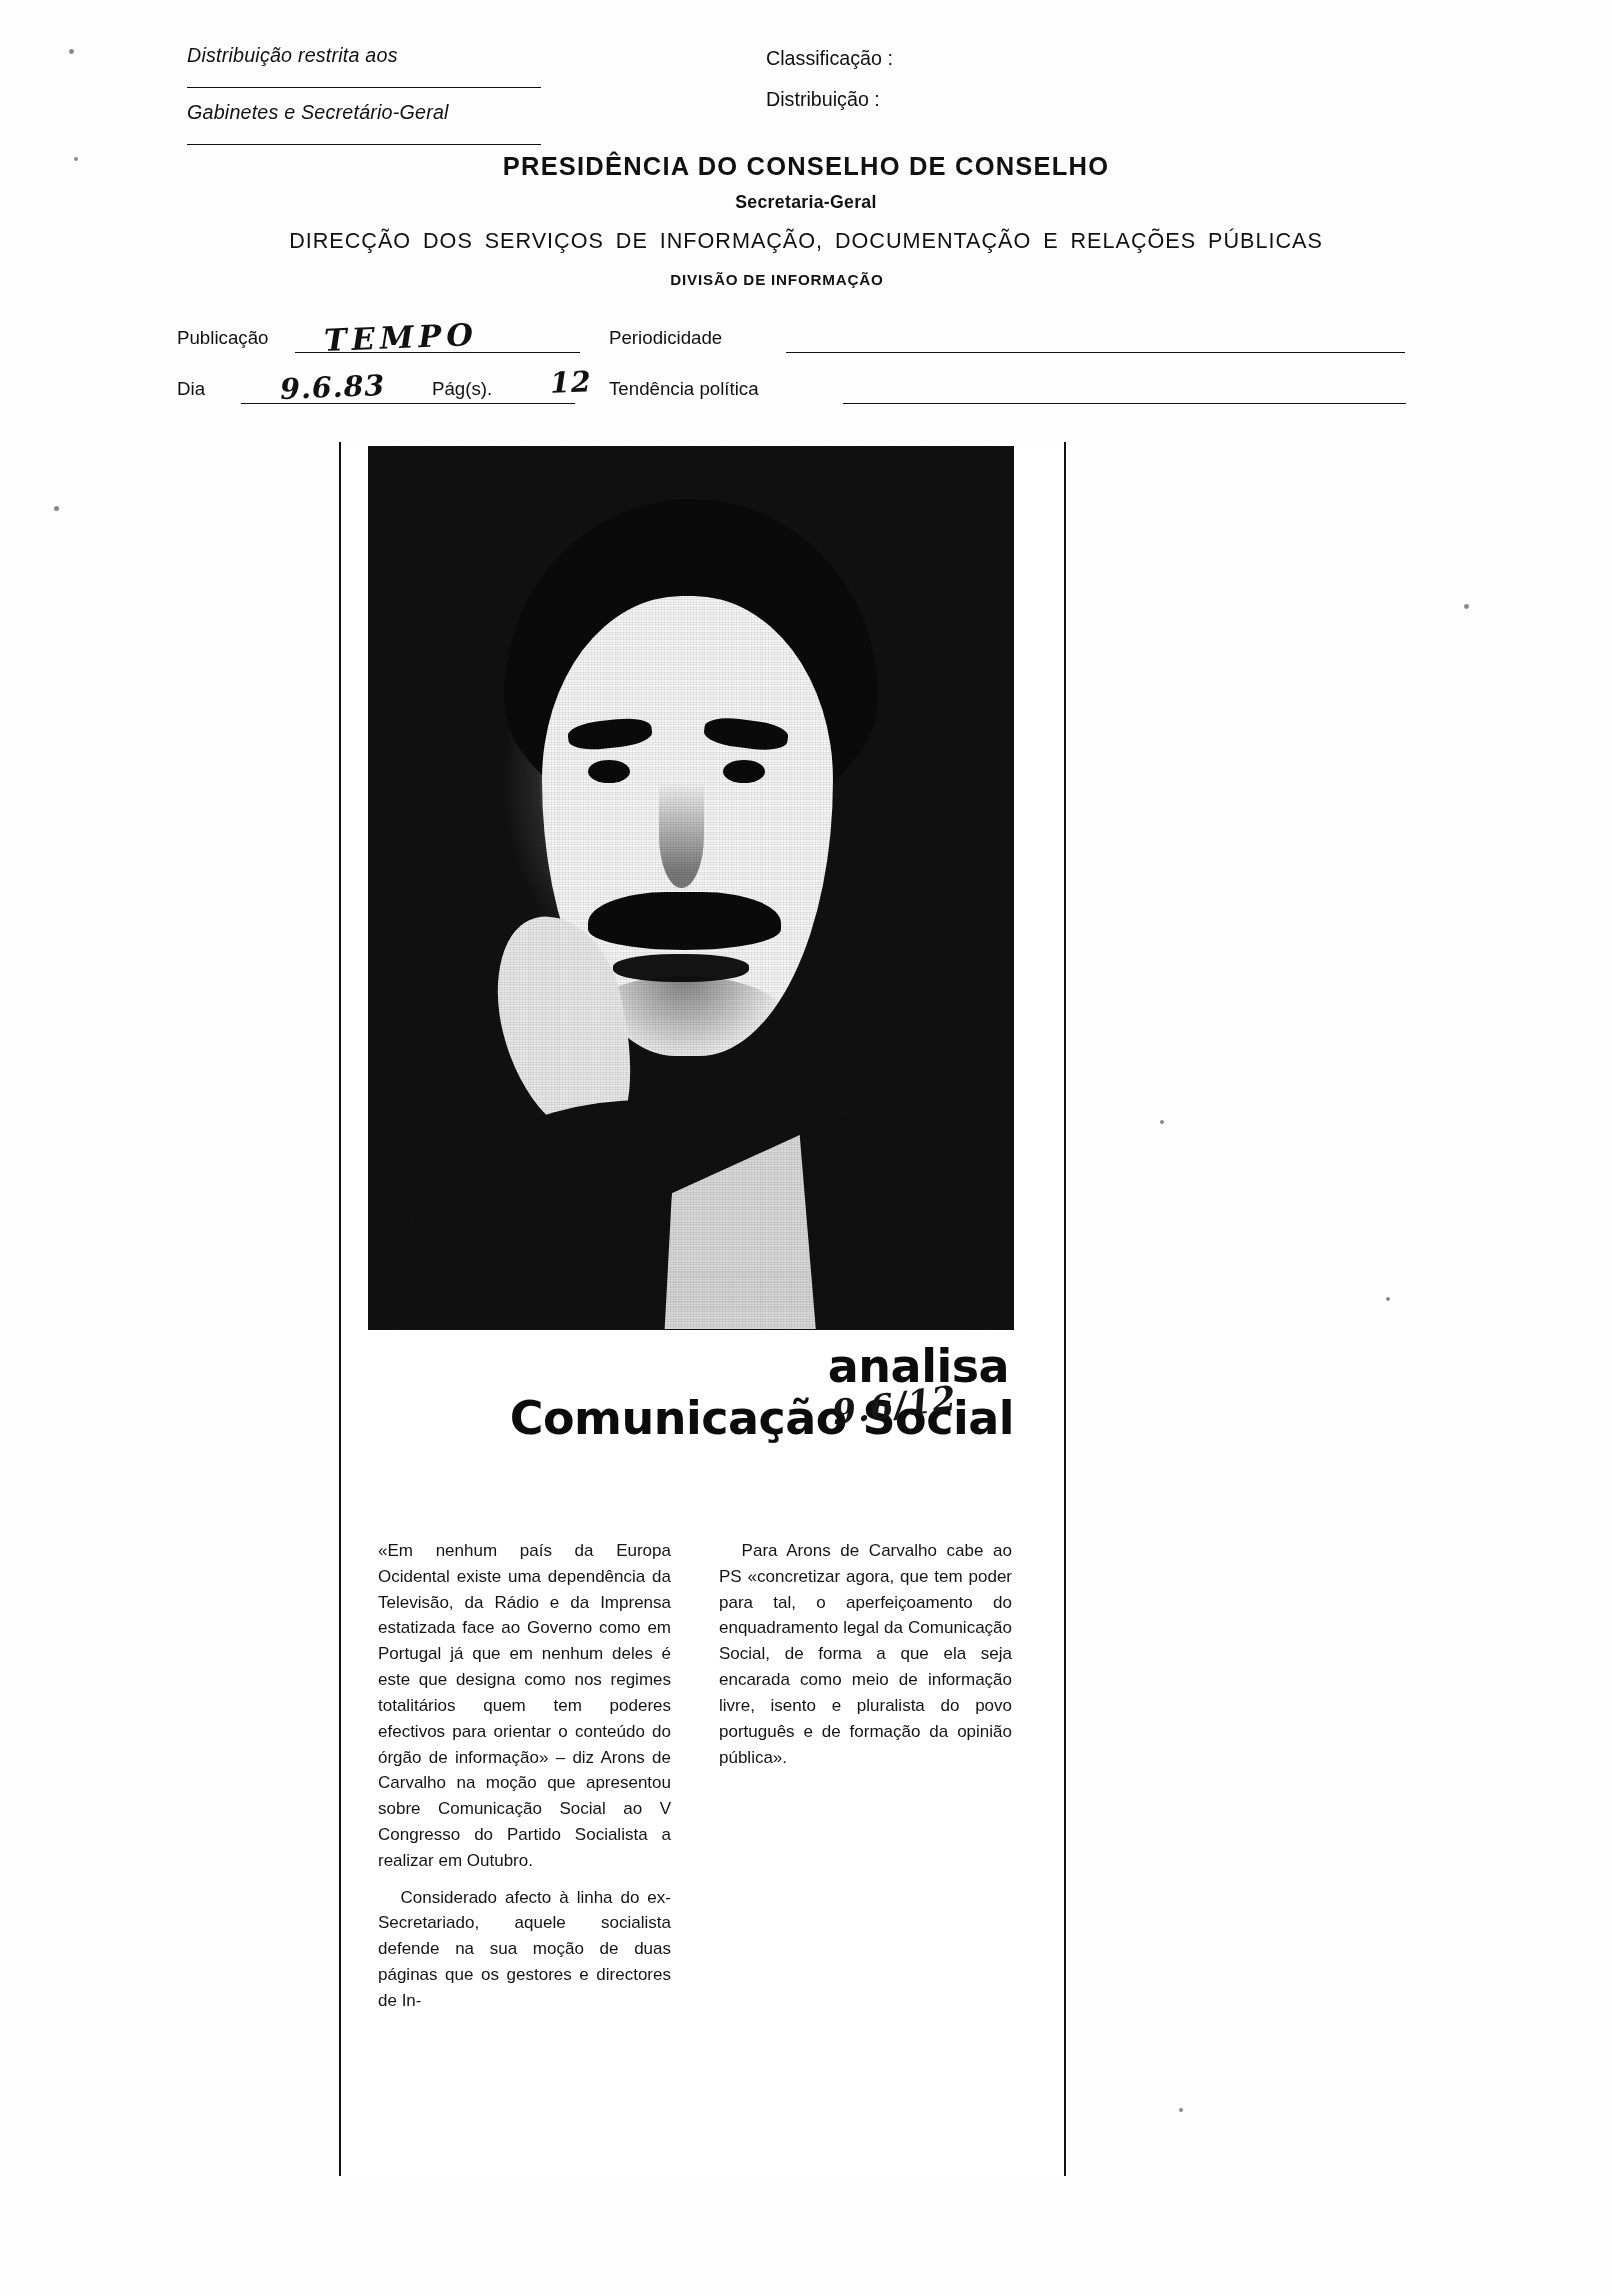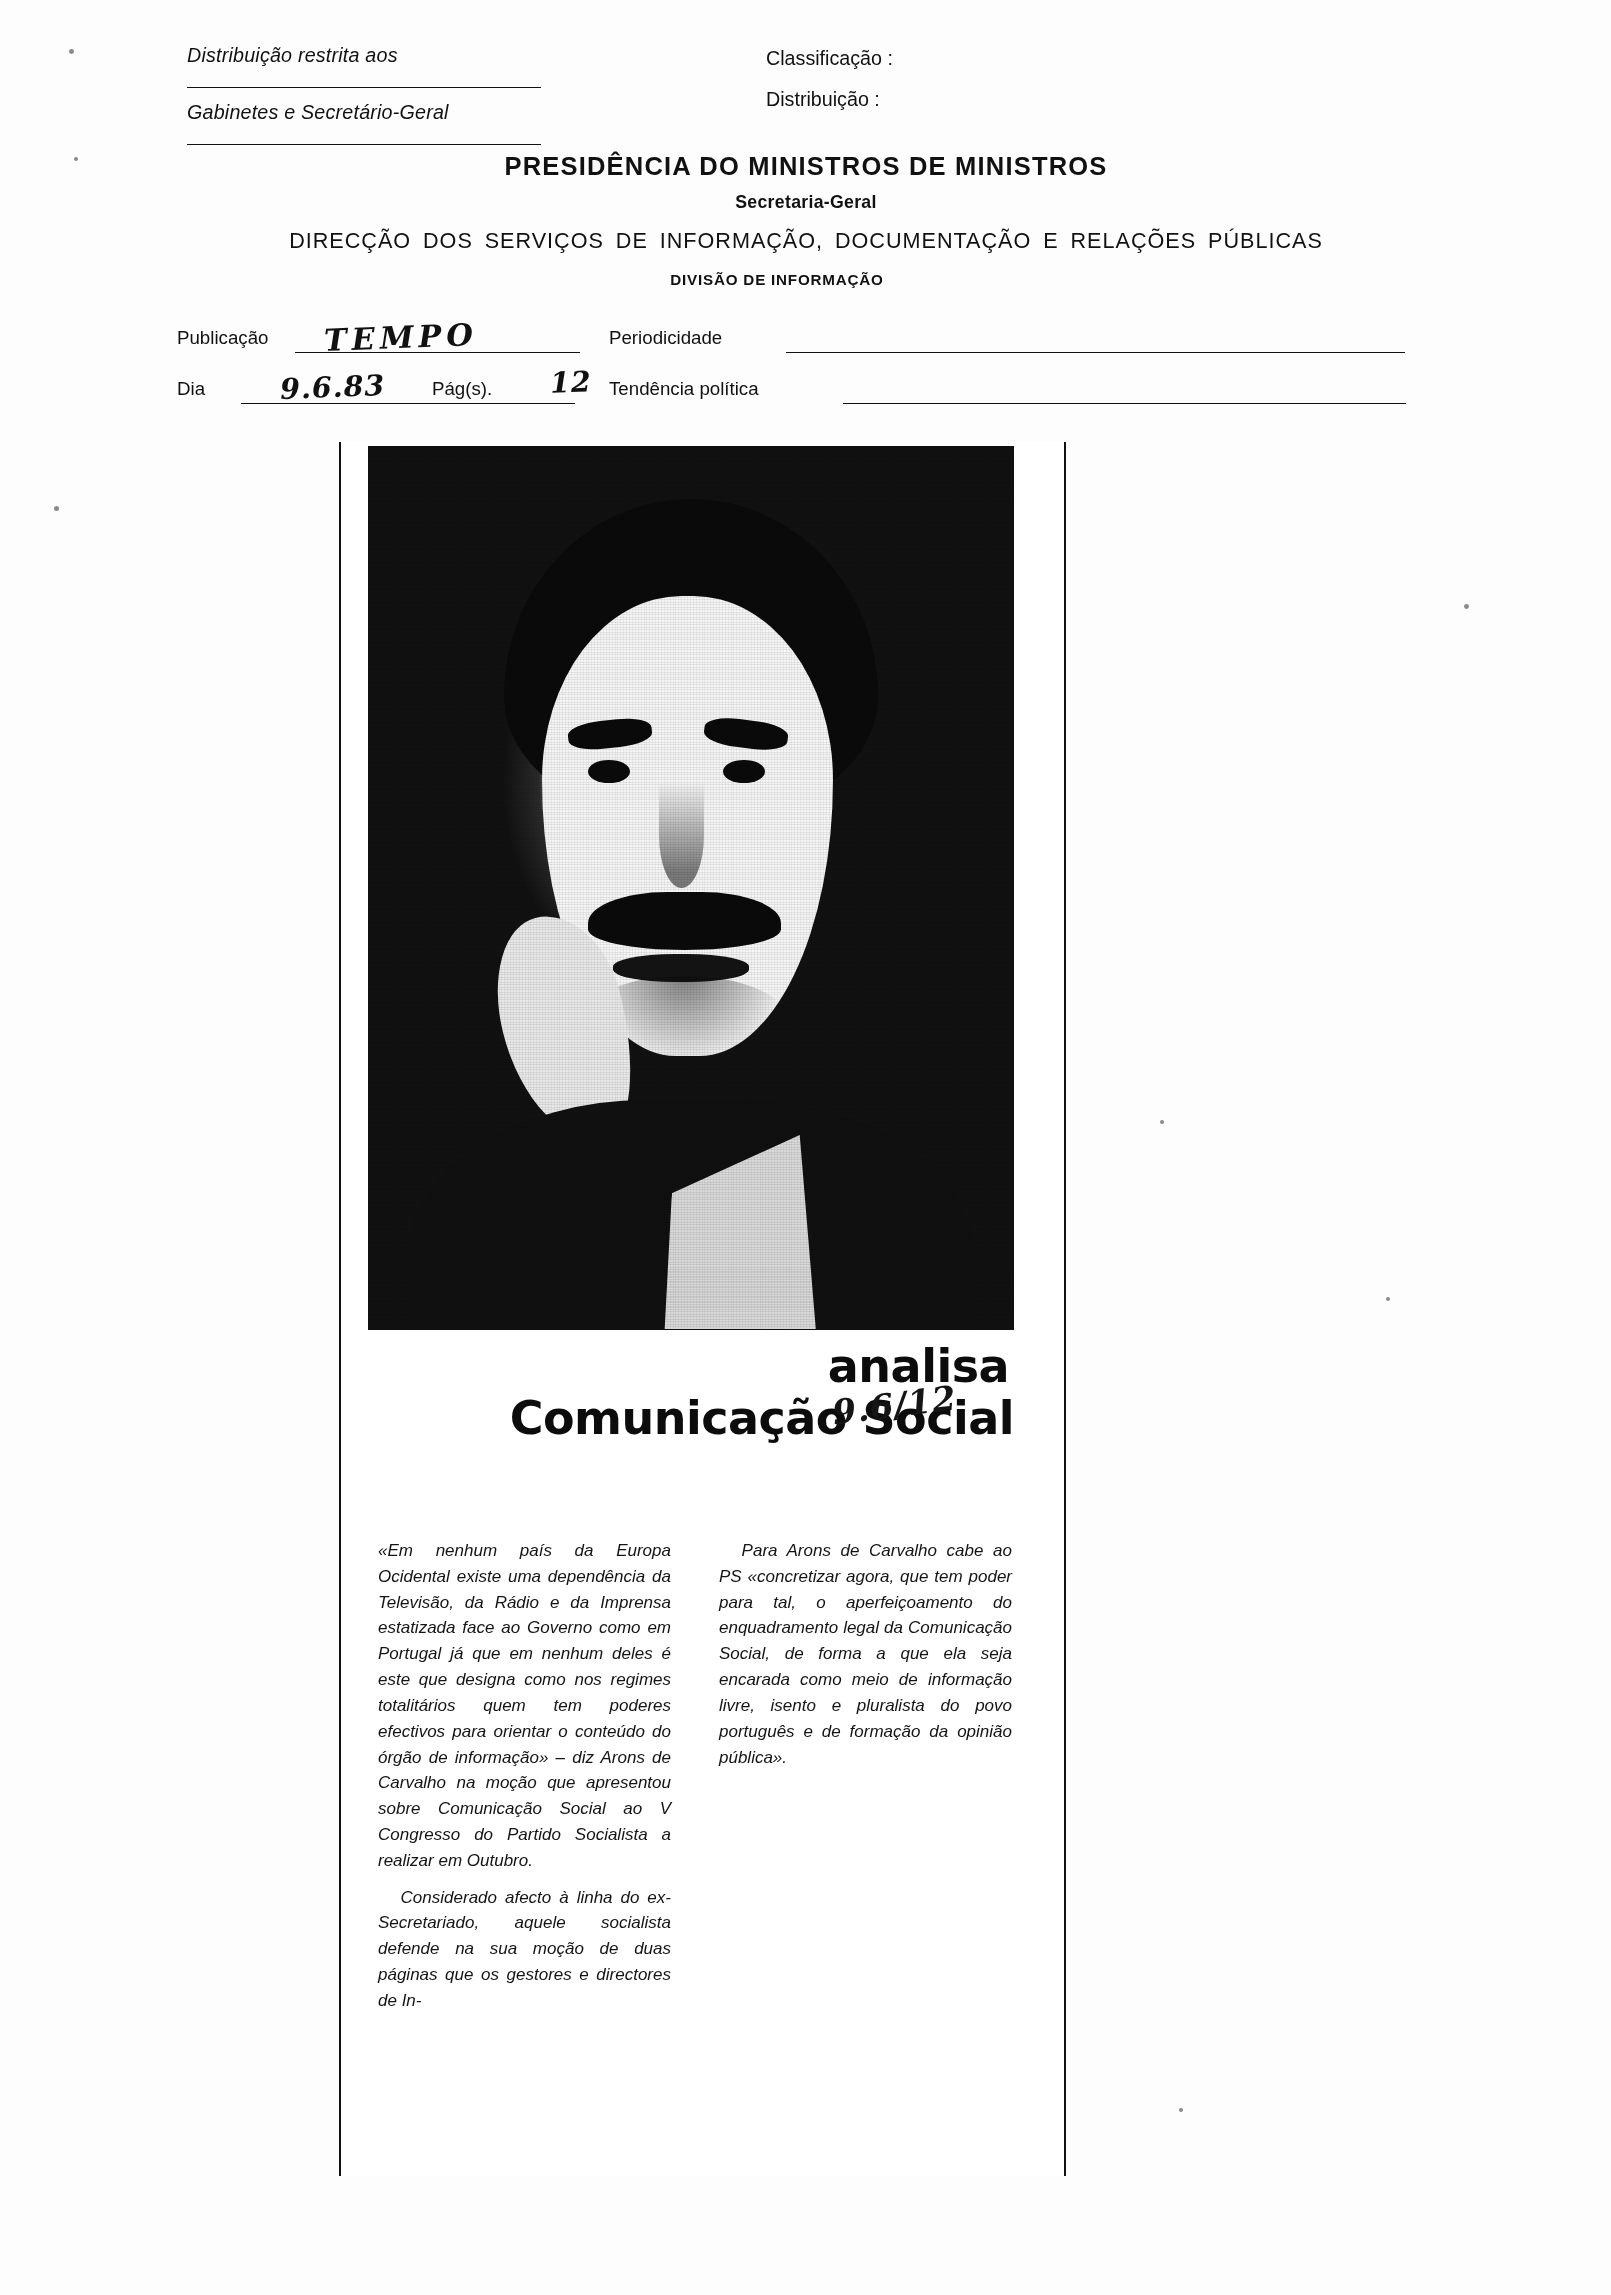--- a/index.html
+++ b/index.html
@@ -304,21 +304,20 @@
     letter-spacing: 1px;
   }
 
   .cols {
     position: absolute;
     left: 37px;
     top: 1096px;
     width: 634px;
     display: flex;
     gap: 48px;
-    font-style: italic;
   }
   .col {
     width: 301px;
     font-family: "Liberation Sans", sans-serif;
     font-size: 17px;
     line-height: 1.52;
     text-align: justify;
     color: #141414;
   }
   .col p { margin: 0 0 0 0; }
@@ -338,21 +337,21 @@
     <div class="dist-block">
       <div class="dist-line">Distribuição restrita aos</div>
       <div class="dist-line">Gabinetes e Secretário-Geral</div>
     </div>
 
     <div class="class-block">
       <div class="class-line">Classificação :</div>
       <div class="class-line">Distribuição :</div>
     </div>
 
-    <div class="org-title">PRESIDÊNCIA DO MINISTROS DE MINISTROS</div>
+    <div class="org-title">PRESIDÊNCIA DO CONSELHO DE CONSELHO</div>
     <div class="org-sub">Secretaria-Geral</div>
     <div class="org-dept">DIRECÇÃO DOS SERVIÇOS DE INFORMAÇÃO, DOCUMENTAÇÃO E RELAÇÕES PÚBLICAS</div>
     <div class="org-div">DIVISÃO DE INFORMAÇÃO</div>
 
     <div class="field-row r1">
       <div class="lbl" style="left:0;">Publicação</div>
       <div class="rule" style="left:118px; width:285px;"></div>
       <div class="hand" style="left:147px;">TEMPO</div>
 
       <div class="lbl" style="left:432px;">Periodicidade</div>

